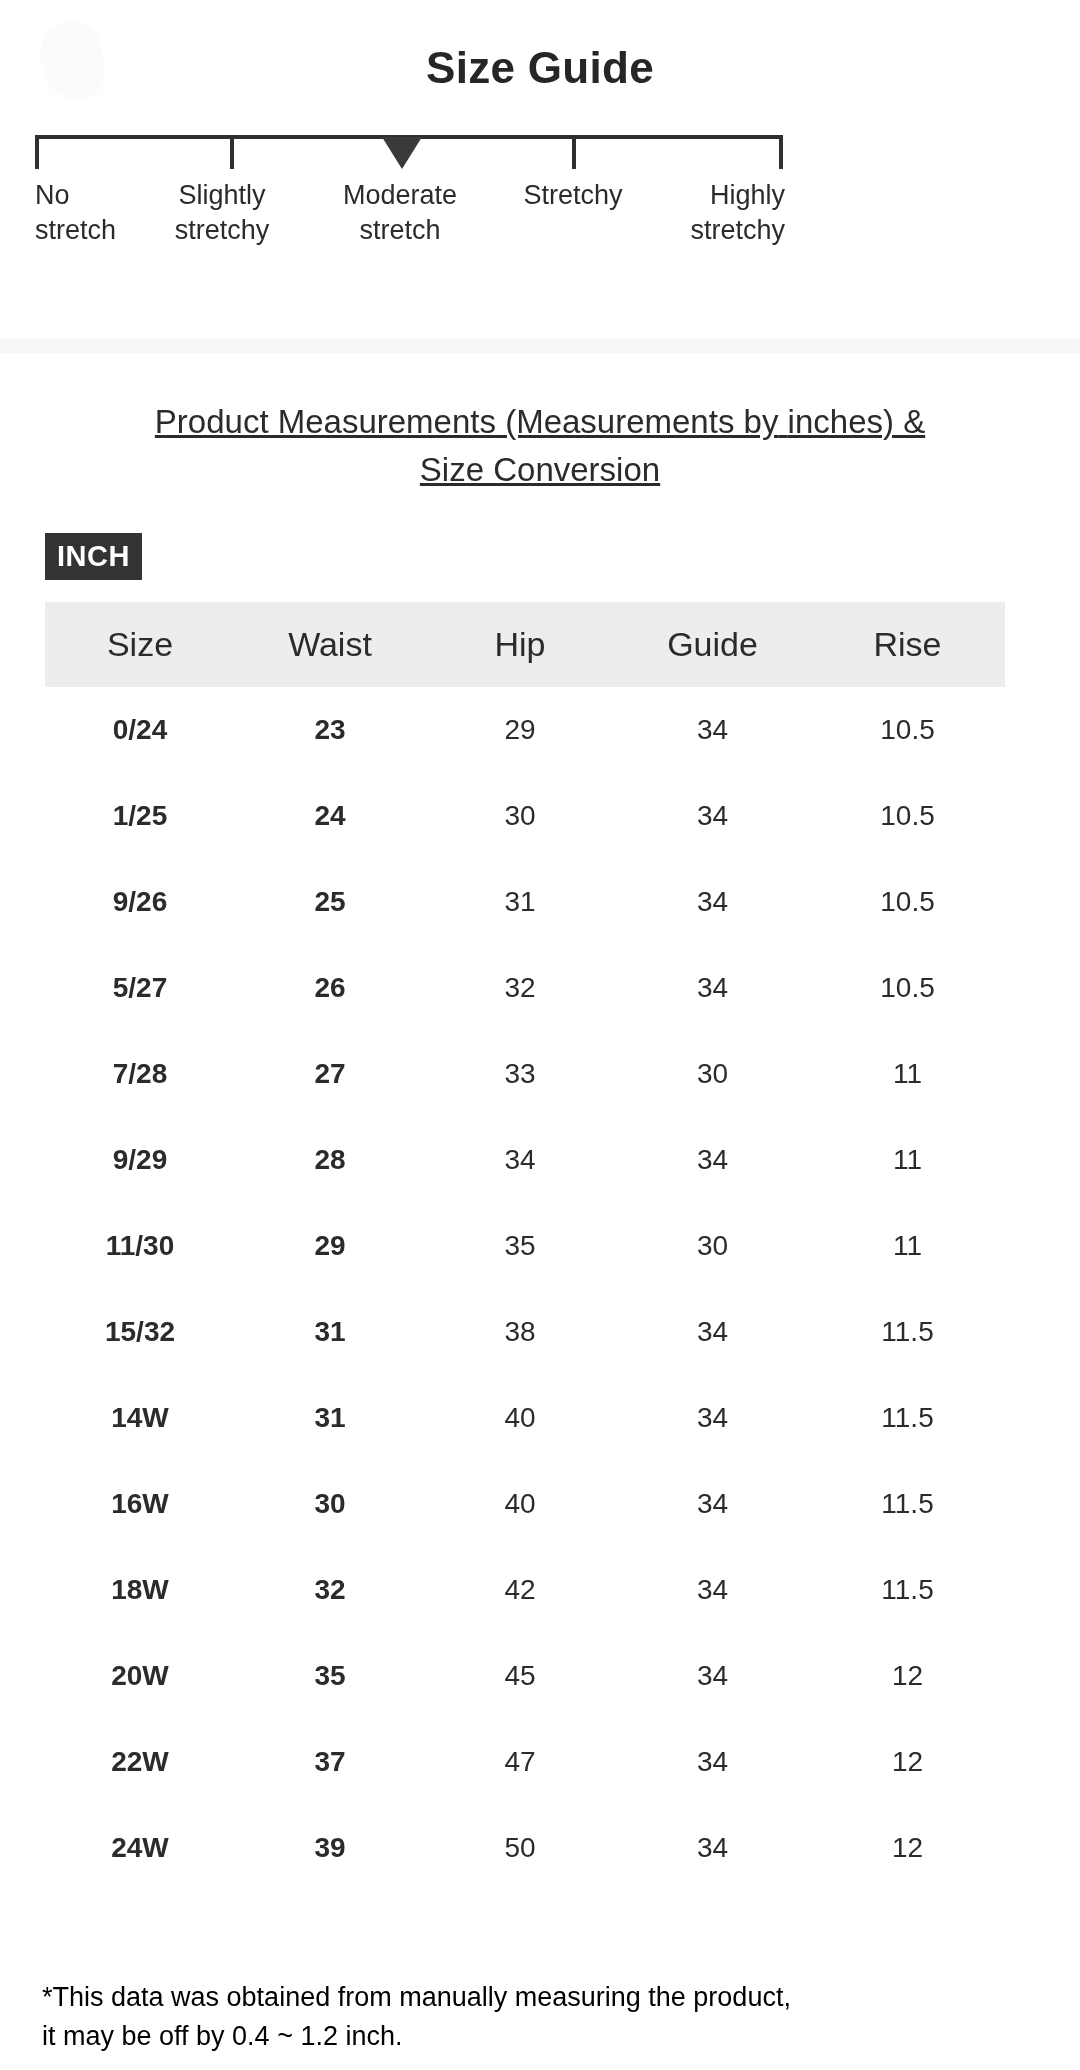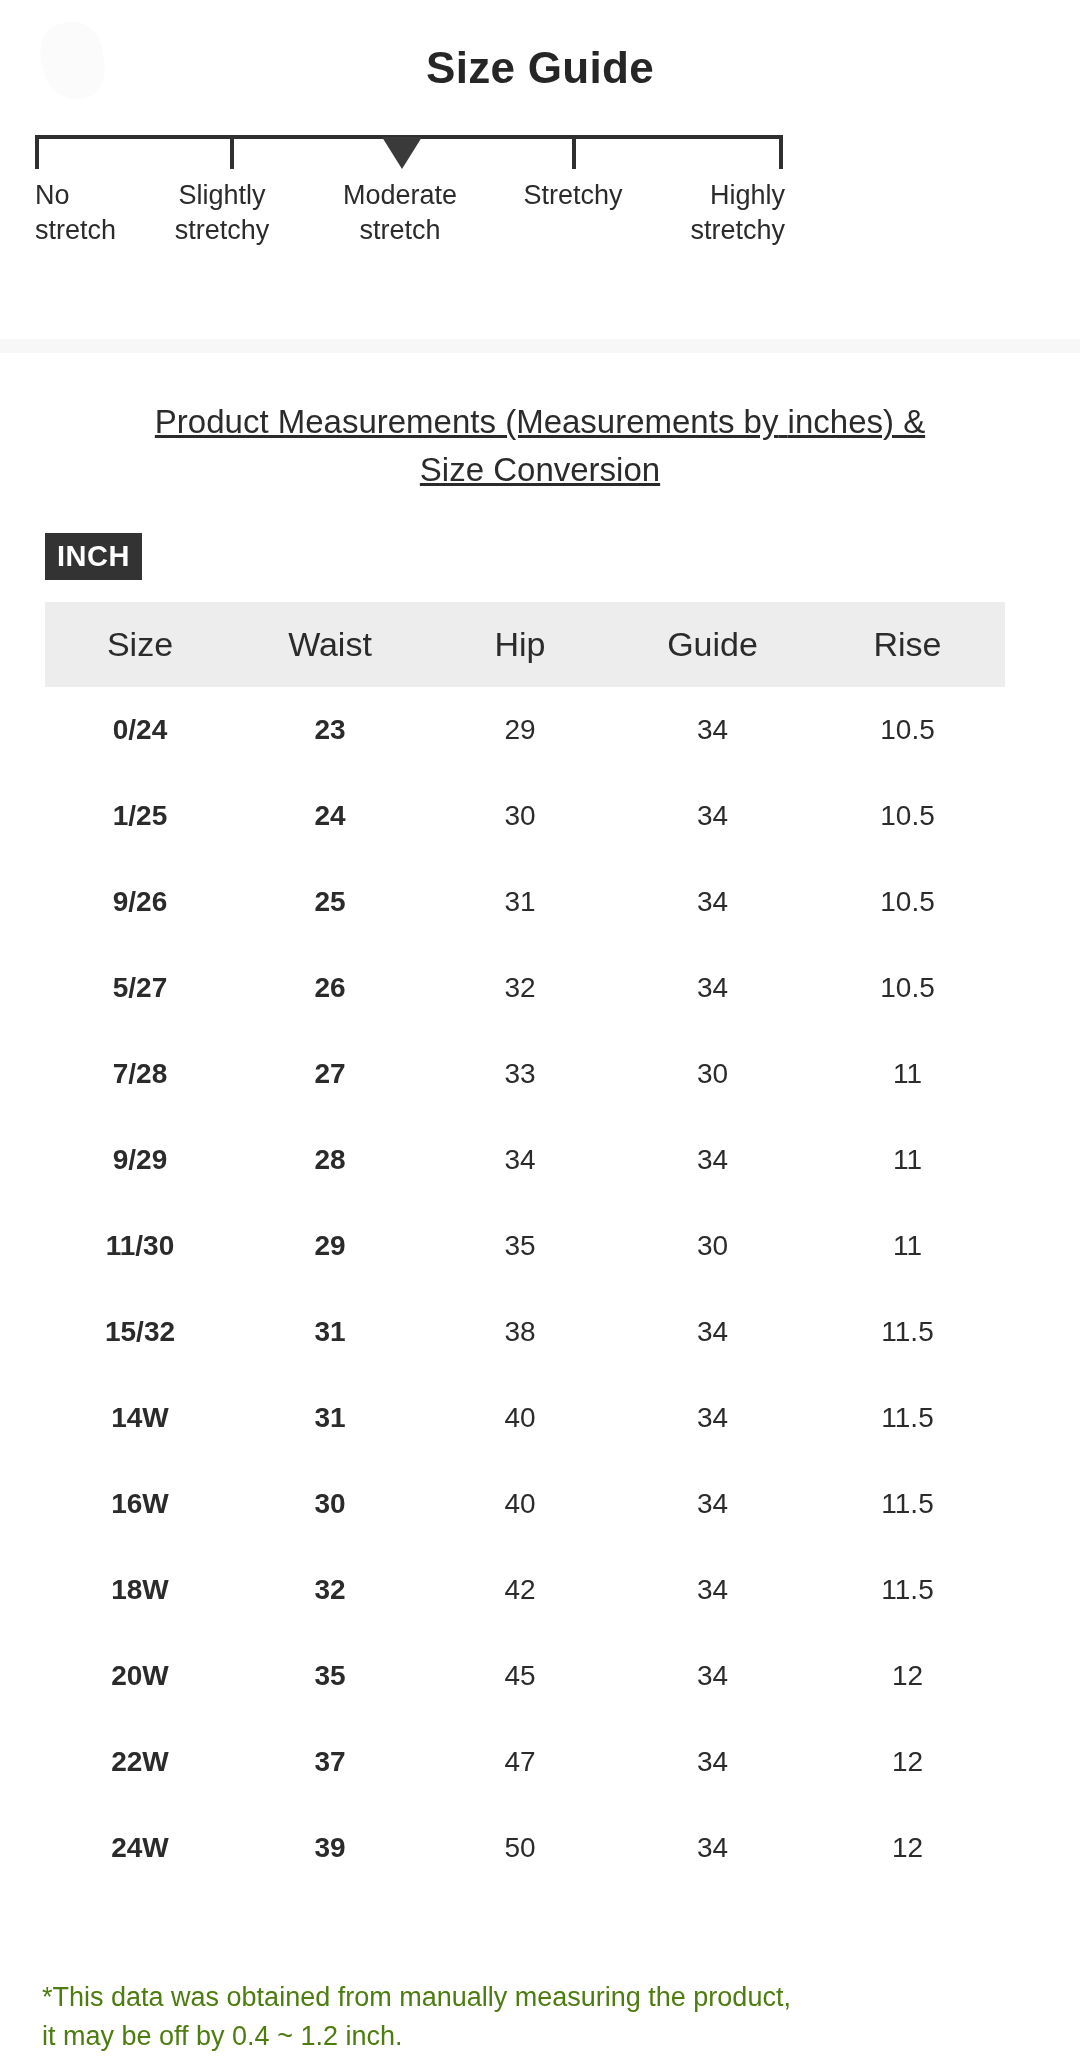--- a/index.html
+++ b/index.html
@@ -176,21 +176,21 @@
   .col-rise   { width: 195px; }
 
   
   .footnote {
     position: absolute;
     left: 42px;
     top: 1978px;
     width: 990px;
     font-size: 27px;
     line-height: 39px;
-    color: #4d7c0f;
+    color: #000000;
   }
 </style>
 </head>
 <body>
 
 <div class="watermark"></div>
 
 <div class="page-title">Size Guide</div>
 
 <div class="stretch-section">

